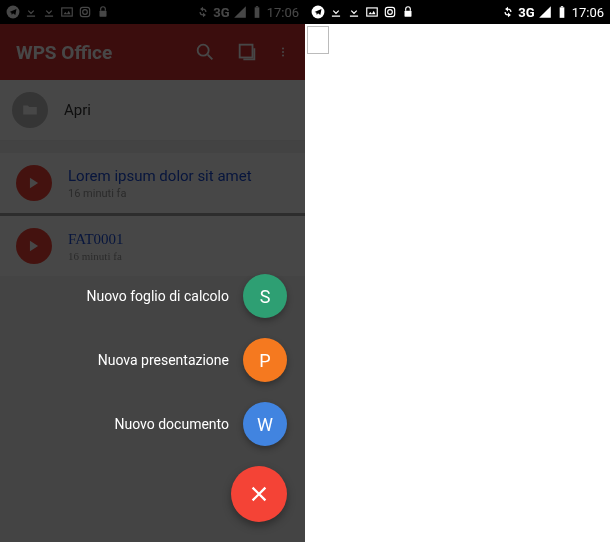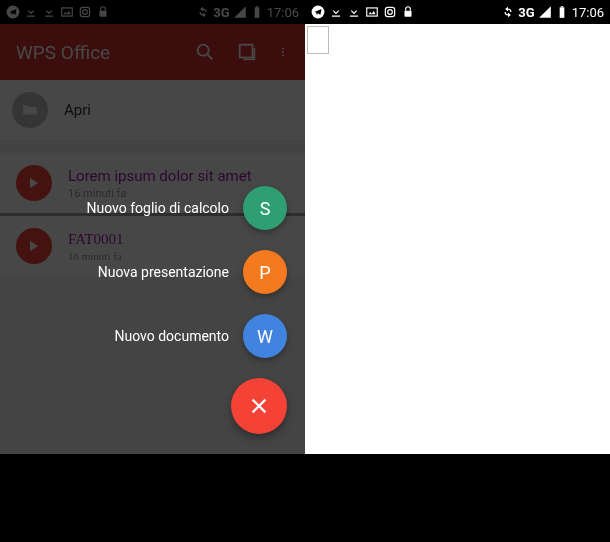--- a/index.html
+++ b/index.html
@@ -6,21 +6,21 @@
     body {
       width: 610px;
       height: 542px;
       display: flex;
       font-family: Roboto, Arial, sans-serif;
       background: #000;
       overflow: hidden;
     }
     .phone {
       width: 305px;
-      height: 454px;
+      height: 542px;
       position: relative;
       overflow: hidden;
     }
     .phone-left { background: #f5f5f5; }
     .phone-right { background: #fff; }
 
     
     .status-bar {
       height: 24px;
       background: #000;
@@ -42,21 +42,21 @@
 
     
     .app-header {
       height: 56px;
       background: #d32f2f;
       color: #fff;
       display: flex;
       align-items: center;
       padding: 0 16px;
       font-size: 19px;
-      font-weight: 400;
+      font-weight: 700;
     }
     .app-header .title { flex: 1; }
     .app-header .header-icon { width: 24px; height: 24px; margin-left: 18px; display: flex; align-items: center; justify-content: center; }
     .app-header svg { fill: #fff; width: 22px; height: 22px; }
 
     
     .list-section { background: #fff; }
     .open-item {
       display: flex;
       align-items: center;
@@ -77,21 +77,21 @@
       gap: 16px;
     }
     .doc-item + .doc-item { border-top: 3px solid #a3a3a3; font-family: Liberation Serif, serif; }
     .doc-icon {
       width: 36px; height: 36px; border-radius: 50%;
       background: #f44336;
       display: flex; align-items: center; justify-content: center;
     }
     .doc-icon svg { fill: #fff; width: 14px; height: 14px; }
     .doc-text { display: flex; flex-direction: column; }
-    .doc-title { font-size: 15px; color: #a21caf; }
+    .doc-title { font-size: 15px; color: #1d4ed8; }
     .doc-sub { font-size: 11px; color: #999; margin-top: 2px; }
 
     
     .fab-overlay {
       position: absolute;
       top: 0; left: 0; right: 0; bottom: 0;
       background: rgba(0,0,0,0.72);
       z-index: 10;
     }
     .fab-menu {

